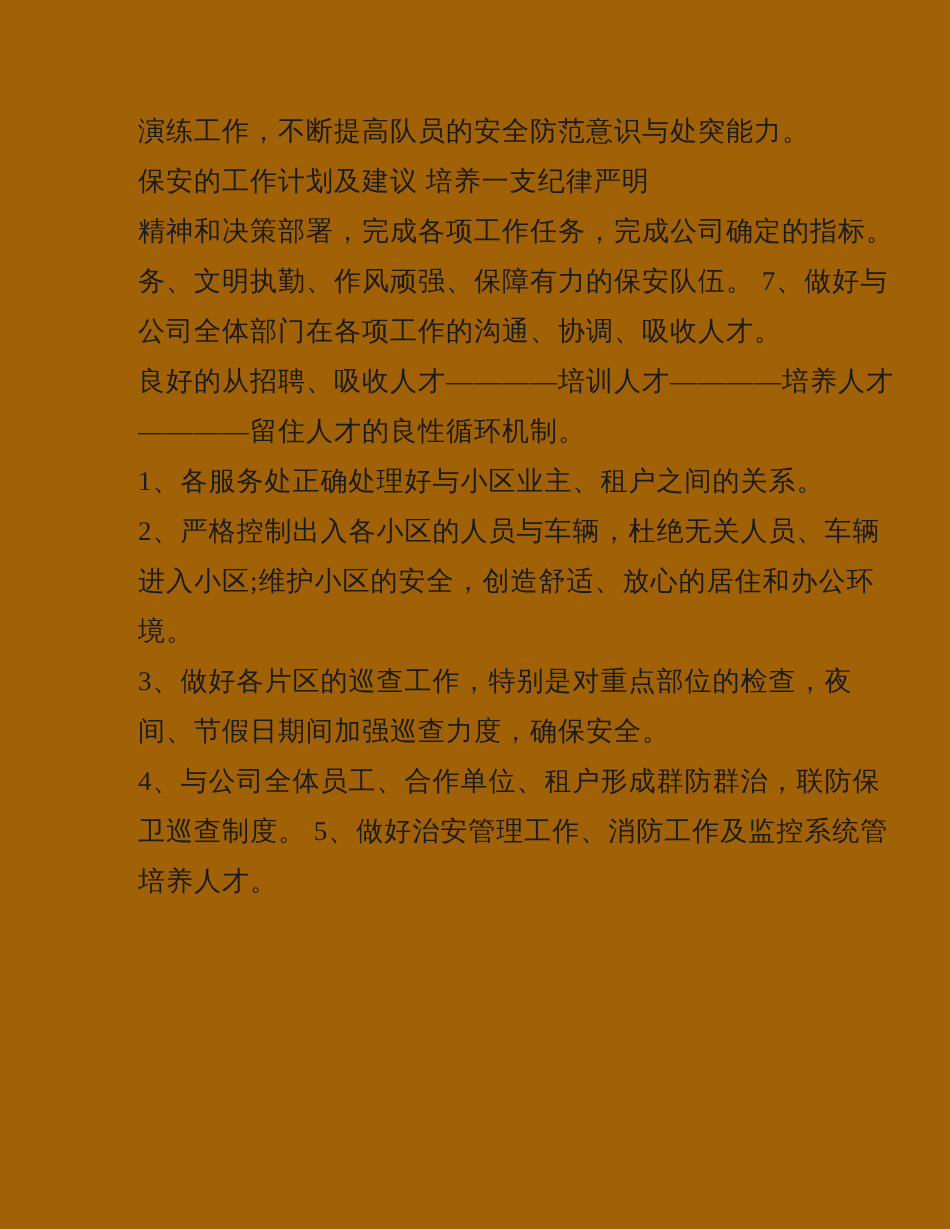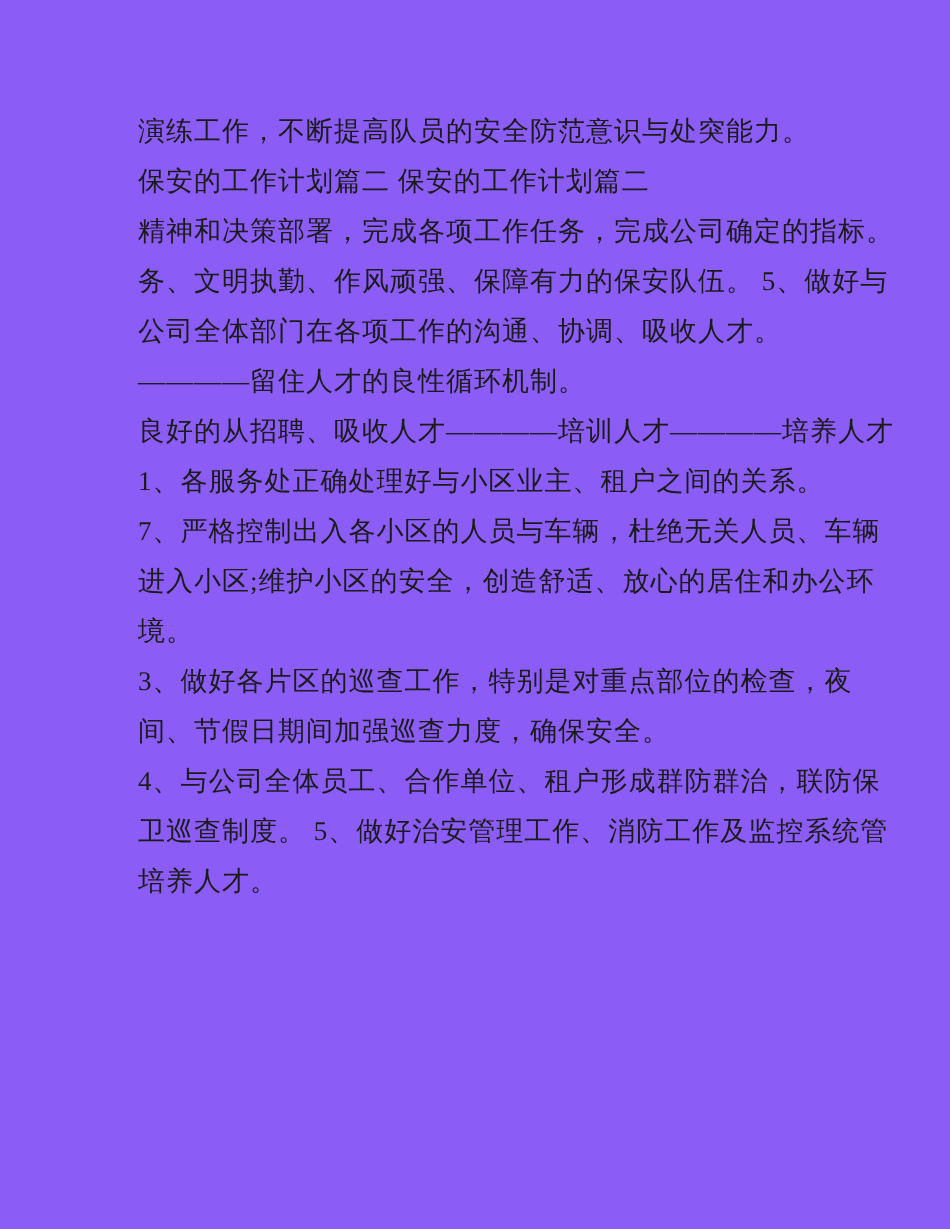--- a/index.html
+++ b/index.html
@@ -13,21 +13,21 @@
     overflow: hidden;
     position: relative;
     font-family: "Liberation Serif", "DejaVu Serif", serif;
   }
   .page {
     position: absolute;
     left: 0;
     top: 0;
     width: 950px;
     height: 1229px;
-    background: #8b5cf6;
+    background: #a16207;
   }
   .text-block {
     position: absolute;
     left: 138px;
     top: 106px;
     width: 684px;
   }
   .line {
     height: 50px;
     line-height: 50px;
@@ -37,28 +37,28 @@
     white-space: nowrap;
     text-rendering: geometricPrecision;
   }
 </style>
 </head>
 <body>
 
 <div class="page">
   <div class="text-block">
     <div class="line">演练工作，不断提高队员的安全防范意识与处突能力。</div>
-    <div class="line">保安的工作计划篇二 保安的工作计划篇二</div>
+    <div class="line">保安的工作计划及建议 培养一支纪律严明</div>
     <div class="line">精神和决策部署，完成各项工作任务，完成公司确定的指标。</div>
-    <div class="line">务、文明执勤、作风顽强、保障有力的保安队伍。 5、做好与</div>
+    <div class="line">务、文明执勤、作风顽强、保障有力的保安队伍。 7、做好与</div>
     <div class="line">公司全体部门在各项工作的沟通、协调、吸收人才。</div>
+    <div class="line">良好的从招聘、吸收人才————培训人才————培养人才</div>
     <div class="line">————留住人才的良性循环机制。</div>
-    <div class="line">良好的从招聘、吸收人才————培训人才————培养人才</div>
     <div class="line">1、各服务处正确处理好与小区业主、租户之间的关系。</div>
-    <div class="line">7、严格控制出入各小区的人员与车辆，杜绝无关人员、车辆</div>
+    <div class="line">2、严格控制出入各小区的人员与车辆，杜绝无关人员、车辆</div>
     <div class="line">进入小区;维护小区的安全，创造舒适、放心的居住和办公环</div>
     <div class="line">境。</div>
     <div class="line">3、做好各片区的巡查工作，特别是对重点部位的检查，夜</div>
     <div class="line">间、节假日期间加强巡查力度，确保安全。</div>
     <div class="line">4、与公司全体员工、合作单位、租户形成群防群治，联防保</div>
     <div class="line">卫巡查制度。 5、做好治安管理工作、消防工作及监控系统管</div>
     <div class="line">培养人才。</div>
   </div>
 </div>
 

